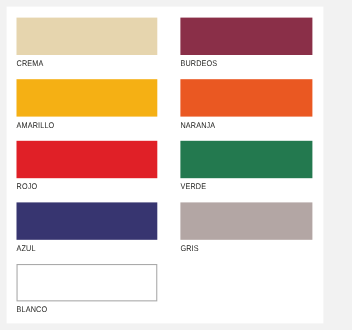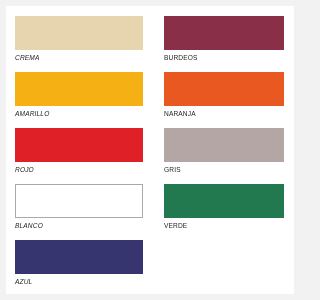--- a/index.html
+++ b/index.html
@@ -34,21 +34,20 @@
   .swatch-column {
     position: relative;
     width: 50%;
     height: 100%;
     padding-top: 10px;
     box-sizing: border-box;
   }
   .swatch-column.left {
     padding-left: 9px;
     padding-right: 7px;
-    font-style: italic;
   }
   .swatch-column.right {
     padding-left: 14px;
     padding-right: 10px;
   }
   .swatch-item {
     margin-bottom: 9px;
   }
   .swatch-chip {
     width: 100%;
@@ -82,40 +81,40 @@
         </div>
         <div class="swatch-item">
           <div class="swatch-chip" style="background-color: rgb(245, 176, 20);"></div>
           <div class="swatch-label">AMARILLO</div>
         </div>
         <div class="swatch-item">
           <div class="swatch-chip" style="background-color: rgb(224, 32, 39);"></div>
           <div class="swatch-label">ROJO</div>
         </div>
         <div class="swatch-item">
+          <div class="swatch-chip" style="background-color: rgb(55, 53, 112);"></div>
+          <div class="swatch-label">AZUL</div>
+        </div>
+        <div class="swatch-item">
           <div class="swatch-chip bordered" style="background-color: rgb(255, 255, 255);"></div>
           <div class="swatch-label">BLANCO</div>
-        </div>
-        <div class="swatch-item">
-          <div class="swatch-chip" style="background-color: rgb(55, 53, 112);"></div>
-          <div class="swatch-label">AZUL</div>
         </div>
       </div>
     <div class="swatch-column right">
         <div class="swatch-item">
           <div class="swatch-chip" style="background-color: rgb(138, 47, 72);"></div>
           <div class="swatch-label">BURDEOS</div>
         </div>
         <div class="swatch-item">
           <div class="swatch-chip" style="background-color: rgb(234, 88, 34);"></div>
           <div class="swatch-label">NARANJA</div>
         </div>
         <div class="swatch-item">
+          <div class="swatch-chip" style="background-color: rgb(35, 121, 79);"></div>
+          <div class="swatch-label">VERDE</div>
+        </div>
+        <div class="swatch-item">
           <div class="swatch-chip" style="background-color: rgb(179, 166, 164);"></div>
           <div class="swatch-label">GRIS</div>
-        </div>
-        <div class="swatch-item">
-          <div class="swatch-chip" style="background-color: rgb(35, 121, 79);"></div>
-          <div class="swatch-label">VERDE</div>
         </div>
       </div>
   </div>
 </div>
 
 </body></html>

